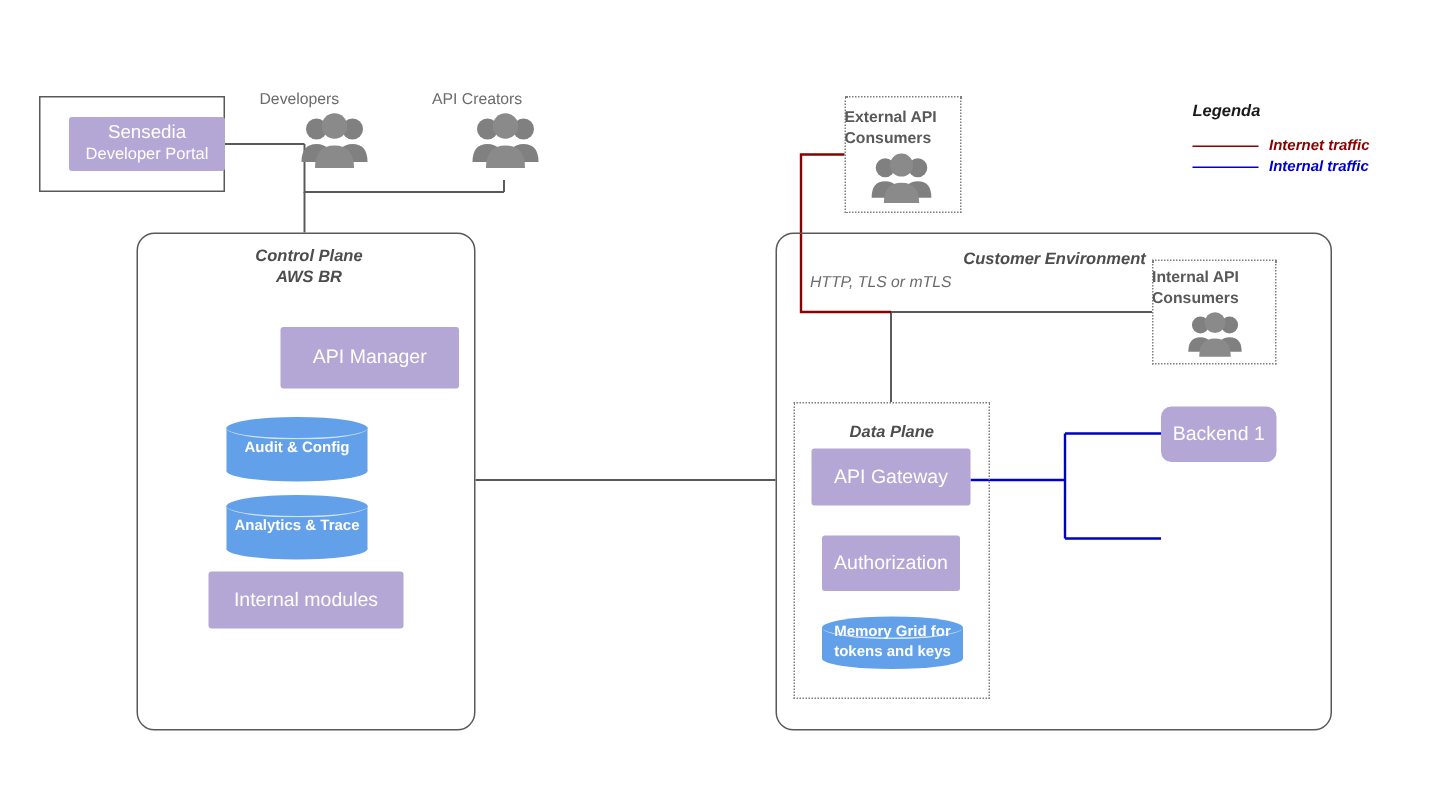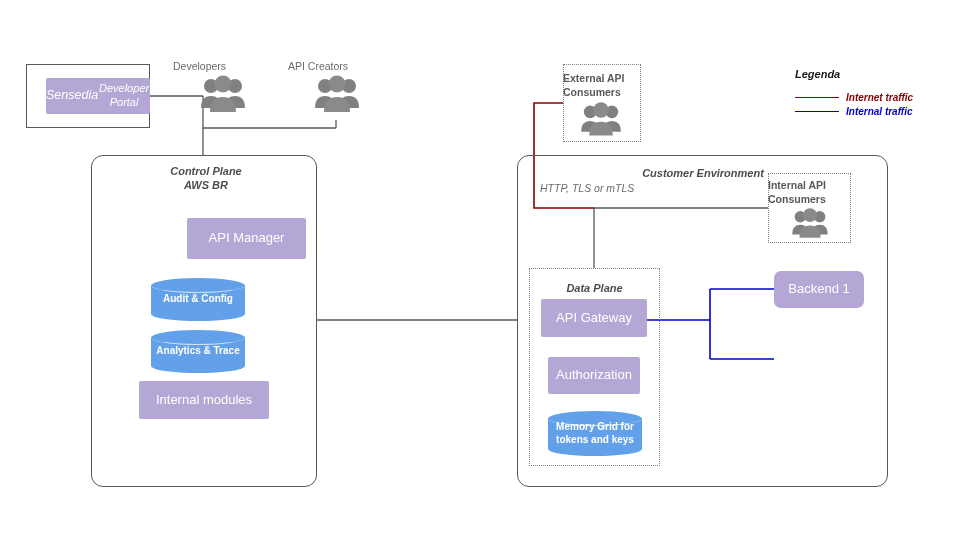--- a/index.html
+++ b/index.html
@@ -200,21 +200,21 @@
     <g stroke="#0000cd" stroke-width="1.6" fill="none">
       <path d="M647,320 L710,320"></path>
       <path d="M710,289 L710,359"></path>
       <path d="M710,289 L774,289"></path>
       <path d="M710,359 L774,359"></path>
     </g>
   </svg>
 
   <div class="node container-box" style="left:26px; top:64px; width:124px; height:64px;"></div>
 
-  <div class="node purple-box" style="left:46px; top:78px; width:104px; height:36px; flex-direction:row;font-style:italic;">
+  <div class="node purple-box" style="left:46px; top:78px; width:104px; height:36px; flex-direction:column;">
     <span style="font-size:12.5px;">Sensedia</span>
     <span style="font-size:11px;">Developer Portal</span>
   </div>
 
   <div class="actor-label" style="left:173px; top:60px; width:100px;">Developers</div>
   <div class="people-icon" style="left:200px; top:74px; width:46px; height:42px;">
     <svg viewBox="0 0 46 42" width="46" height="42" xmlns="http://www.w3.org/2000/svg">
       <g fill="#808080">
         <circle cx="11" cy="12" r="7"></circle>
         <path d="M1 34 q0 -12 10 -12 q10 0 10 12 z"></path>
@@ -315,29 +315,29 @@
   <div class="container-title" style="left:529px; top:281px; width:131px;">Data Plane</div>
 
   <div class="node purple-box" style="left:541px; top:299px; width:106px; height:38px;">
     <span>API Gateway</span>
   </div>
 
   <div class="node purple-box" style="left:548px; top:357px; width:92px; height:37px;">
     <span>Authorization</span>
   </div>
 
-  <div class="cylinder" style="left:548px; top:411px; width:94px; height:45px;">
+  <div class="cylinder" style="left:548px; top:411px; width:94px; height:35px;">
     <div class="cyl-bottom"></div>
     <div class="cyl-body"></div>
     <div class="cyl-top"></div>
     <div class="cyl-text">Memory Grid for
 tokens and keys</div>
   </div>
 
-  <div class="node purple-box rounded" style="left:774px; top:271px; width:90px; height:37px;">
+  <div class="node purple-box rounded" style="left:774px; top:271px; width:77px; height:37px;">
     <span>Backend 1</span>
   </div>
 
   <div id="legend" style="left:795px; top:68px; width:140px; height:50px;">
     <div class="legend-title" style="left:0; top:0;">Legenda</div>
     <div class="legend-row" style="left:0; top:24px;">
       <span class="legend-swatch" style="border-top-color:#8b0000;"></span>
       <span class="legend-text" style="color:#8b0000;">Internet traffic</span>
     </div>
     <div class="legend-row" style="left:0; top:38px;">

